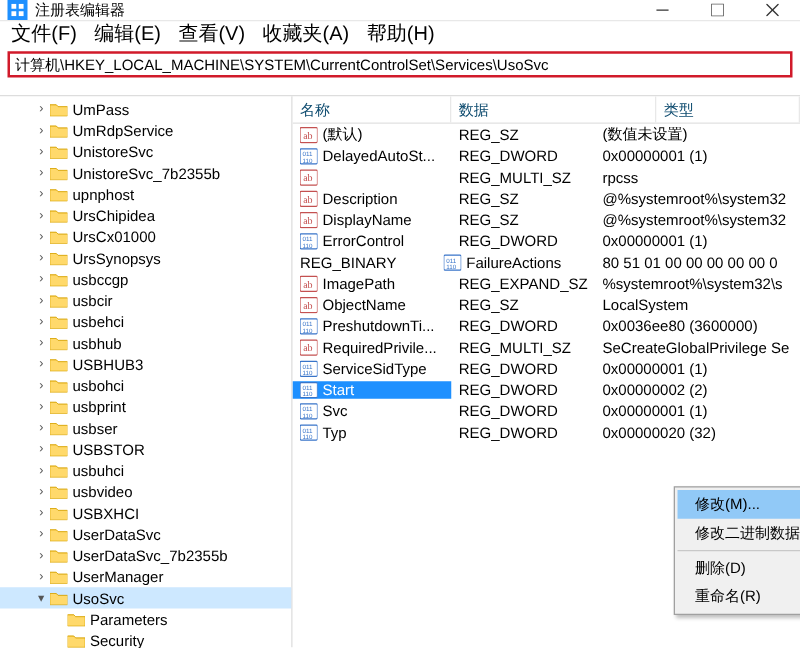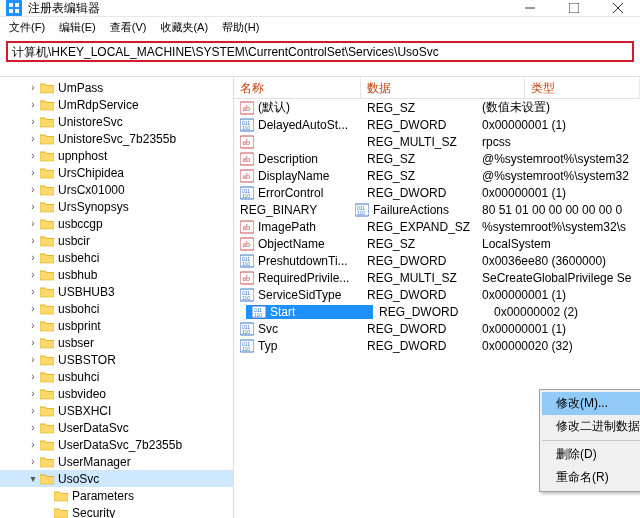--- a/index.html
+++ b/index.html
@@ -16,21 +16,21 @@
   .app-icon svg { width:10px; height:10px; }
   .titlebar .title { font-size:12px; flex:0 0 auto; }
   .titlebar .spacer { flex:1; }
   .win-btn { width:44px; height:30px; display:flex; align-items:center; justify-content:center; }
   .win-btn svg { width:10px; height:10px; stroke:#333; stroke-width:1; fill:none; }
 
   .menubar {
     height:21px; display:flex; align-items:center; padding:2px 2px;
     gap:0;
   }
-  .menubar span { padding:2px 7px; font-size:11px; }
+  .menubar span { padding:2px 7px; font-size:16px; }
 
   .address-row { padding:3px 6px 3px 6px; }
   .address {
     border:2px solid #d11a2a;
     padding:1px 4px; font-size:12px; height:21px; line-height:16px;
     white-space:nowrap; overflow:hidden;
   }
 
   .workarea {
     position:absolute; top:76px; left:0; right:0; bottom:0;
@@ -52,40 +52,40 @@
     width:14px; height:12px; margin-right:4px;
     display:inline-block; position:relative;
   }
   .folder-ico svg { width:14px; height:12px; }
   .tree-item.sel { background:#cde8ff; }
   .tree-item.child { padding-left:42px; }
 
   .list-pane { flex:1; overflow:hidden; position:relative; }
   .list-header {
     display:flex; height:22px; border-bottom:1px solid #e1e1e1;
-    font-size:12px; color:#c2410c;
+    font-size:12px; color:#0c4a6e;
   }
   .list-header .col {
     padding:3px 6px; border-right:1px solid #e8e8e8;
     white-space:nowrap; overflow:hidden;
   }
   .col-name { width:127px; }
   .col-type { width:115px; }
   .col-data { flex:1; }
 
   .row {
     display:flex; height:17px; align-items:center; font-size:12px;
     white-space:nowrap;
   }
   .row .c { padding:0 6px; overflow:hidden; }
   .row .c1 { width:127px; display:flex; align-items:center; }
   .row .c2 { width:115px; }
   .row .c3 { flex:1; overflow:hidden; }
   .val-ico { width:14px; height:14px; margin-right:4px; flex:0 0 14px; }
-  .row.sel .c1 { background:#1e90ff; color:#fff;margin-left:12px; }
+  .row.sel .c1 { background:#1e90ff; color:#fff; }
 
   .context-menu {
     position:absolute; left:305px; top:312px; width:170px;
     background:#f0f0f0; border:1px solid #a0a0a0;
     box-shadow:2px 2px 3px rgba(0,0,0,.25); padding:2px;
     font-size:12px; z-index:50;
   }
   .context-menu .mi {
     padding:3px 14px; white-space:nowrap;
   }

